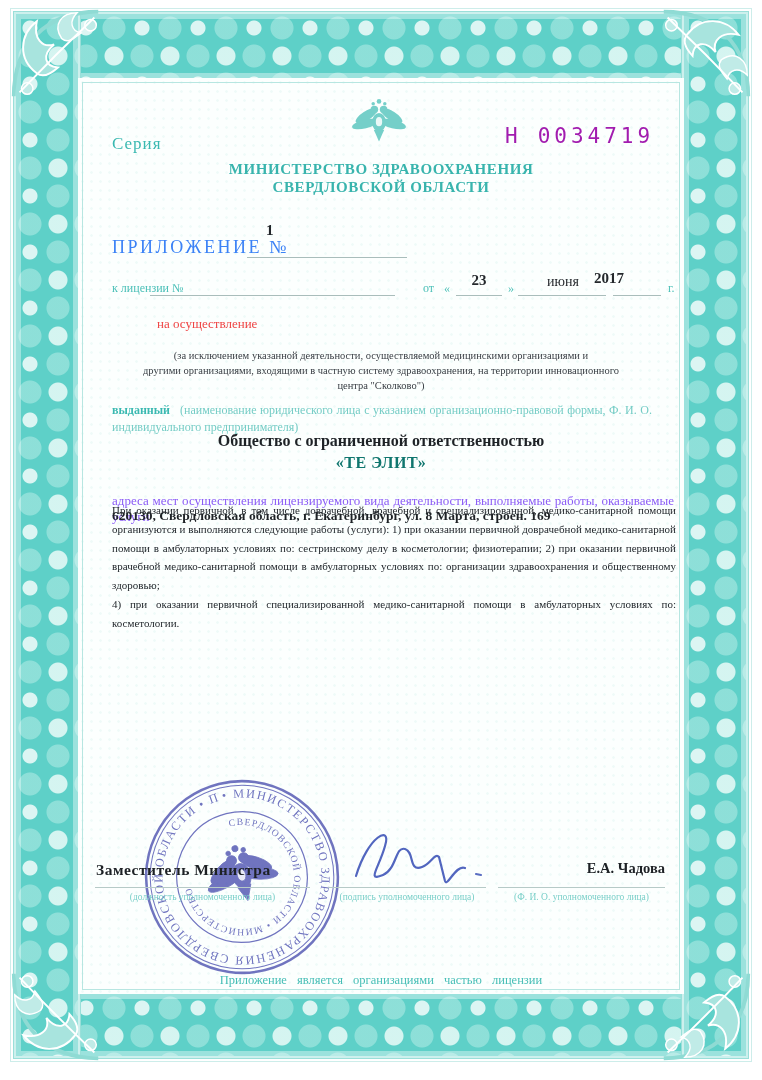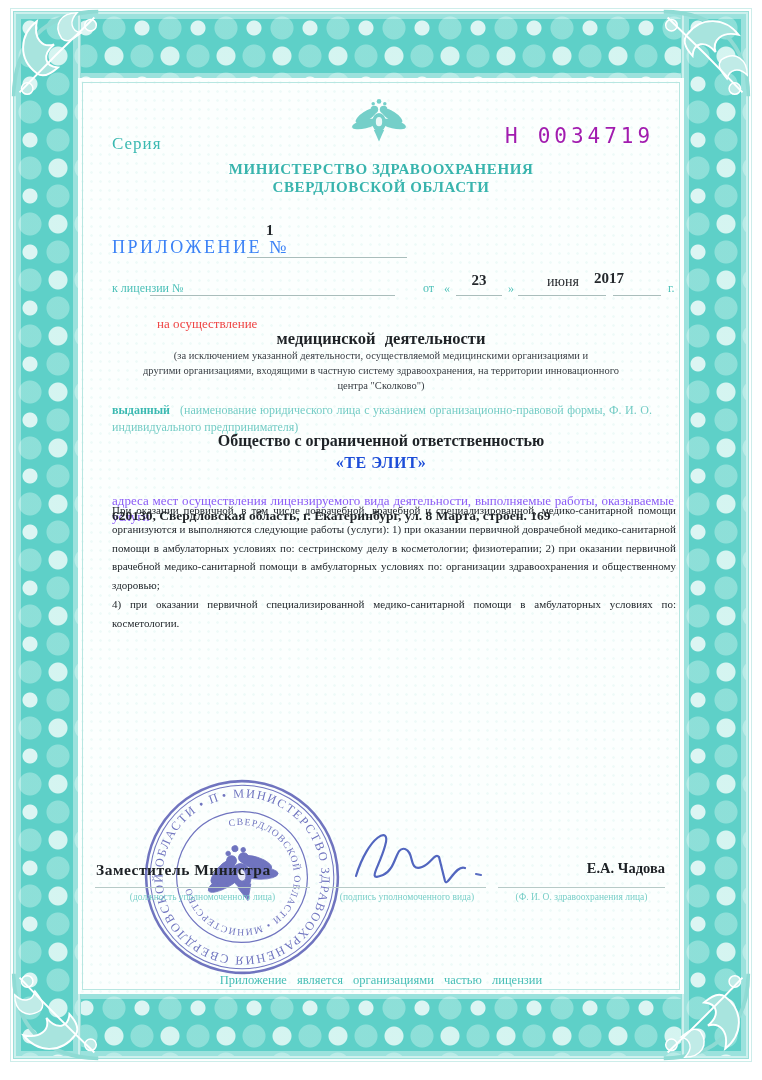--- a/index.html
+++ b/index.html
@@ -63,21 +63,21 @@
   .year{left:584px;top:270px;width:50px;text-align:center;font-size:15px;font-weight:bold;}
   .year-line{left:613px;top:295px;width:48px;}
   .year-suffix{left:668px;top:281px;font-size:12px;color:#4cc0b8;}
   .intro{left:112px;top:316px;font-size:13px;color:#ef4444;margin-left:45px;}
   .act-title{top:329px;font-size:16.5px;font-weight:bold;word-spacing:5px;color:#1e2226;}
   .note{font-size:10.5px;color:#3b4046;line-height:15px;}
   .note1{top:348px;} .note2{top:363px;} .note3{top:378px;}
   .issued{left:112px;top:402px;width:540px;font-size:12px;line-height:17px;text-align:justify;color:#74ccc5;}
   .issued b{color:#3ab9b1;font-weight:bold;margin-right:10px;}
   .org1{top:432px;font-size:16px;font-weight:bold;color:#1e2226;}
-  .org2{top:454px;font-size:16px;font-weight:bold;color:#1d4ed8;letter-spacing:.5px;}
+  .org2{top:454px;font-size:16px;font-weight:bold;color:#0f766e;letter-spacing:.5px;}
   .addr-cap{left:112px;top:493px;width:562px;font-size:13px;line-height:16px;text-align:justify;color:#8b5cf6;}
   .addr-val{left:112px;top:508px;font-size:13.5px;font-weight:bold;color:#1e2226;}
   .works{left:112px;top:501px;width:564px;font-size:11px;line-height:18.8px;text-align:justify;color:#23282d;}
   .works .p2{text-align:justify;}
   
   .stamp{left:140px;top:775px;width:204px;height:204px;filter:blur(.3px);}
   .signer-pos{left:96px;top:861px;font-size:15.5px;font-weight:bold;color:#1d2125;letter-spacing:.5px;z-index:3;}
   .sig-img{left:338px;top:822px;width:160px;height:72px;z-index:3;}
   .signer-name{left:500px;top:860px;width:165px;text-align:right;font-size:14.5px;font-weight:bold;color:#1d2125;}
   .line-pos{left:95px;top:887px;width:215px;border-bottom:1px solid #b6cac7;}
@@ -167,21 +167,20 @@
   <div class="abs day">23</div>
   <div class="abs rule day-line"></div>
   <div class="abs q-close">»</div>
   <div class="abs month">июня</div>
   <div class="abs rule month-line"></div>
   <div class="abs year">2017</div>
   <div class="abs rule year-line"></div>
   <div class="abs year-suffix">г.</div>
 
   <div class="abs intro">на осуществление</div>
-  <div class="abs center act-title">медицинской  деятельности</div>
   <div class="abs center note note1">(за исключением указанной деятельности, осуществляемой медицинскими организациями и</div>
   <div class="abs center note note2">другими организациями, входящими в частную систему здравоохранения, на территории инновационного</div>
   <div class="abs center note note3">центра "Сколково")</div>
 
   <div class="abs center org1">Общество с ограниченной ответственностью</div>
   <div class="abs issued">
     <b>выданный</b><span>(наименование юридического лица с указанием организационно-правовой формы,  Ф. И. О. индивидуального  предпринимателя)</span>
   </div>
   <div class="abs center org2">«ТЕ ЭЛИТ»</div>
 
@@ -216,18 +215,18 @@
   <div class="abs signer-pos">Заместитель Министра</div>
   <svg class="abs sig-img" viewBox="0 0 160 72">
     <path d="M18,54 C30,14 54,2 47,24 C41,46 28,60 45,53 C59,47 57,24 67,27 C77,30 70,50 84,45 C93,42 97,30 101,35 l6,24 C109,66 118,42 127,46" fill="none" stroke="#3f55b8" stroke-width="2.2" opacity=".9" stroke-linecap="round"></path>
     <path d="M138,52 l5,1" stroke="#3f55b8" stroke-width="2" opacity=".85" stroke-linecap="round"></path>
   </svg>
   <div class="abs signer-name">Е.А. Чадова</div>
   <div class="abs line-pos"></div>
   <div class="abs line-sig"></div>
   <div class="abs line-name"></div>
   <div class="cap cap-pos">(должность уполномоченного лица)</div>
-  <div class="cap cap-sig">(подпись уполномоченного вида)</div>
-  <div class="cap cap-name">(Ф. И. О.  здравоохранения лица)</div>
+  <div class="cap cap-sig">(подпись уполномоченного лица)</div>
+  <div class="cap cap-name">(Ф. И. О.  уполномоченного лица)</div>
 
   <div class="abs center footer">Приложение является организациями частью лицензии</div>
 
 </div>
 
 </body></html>

